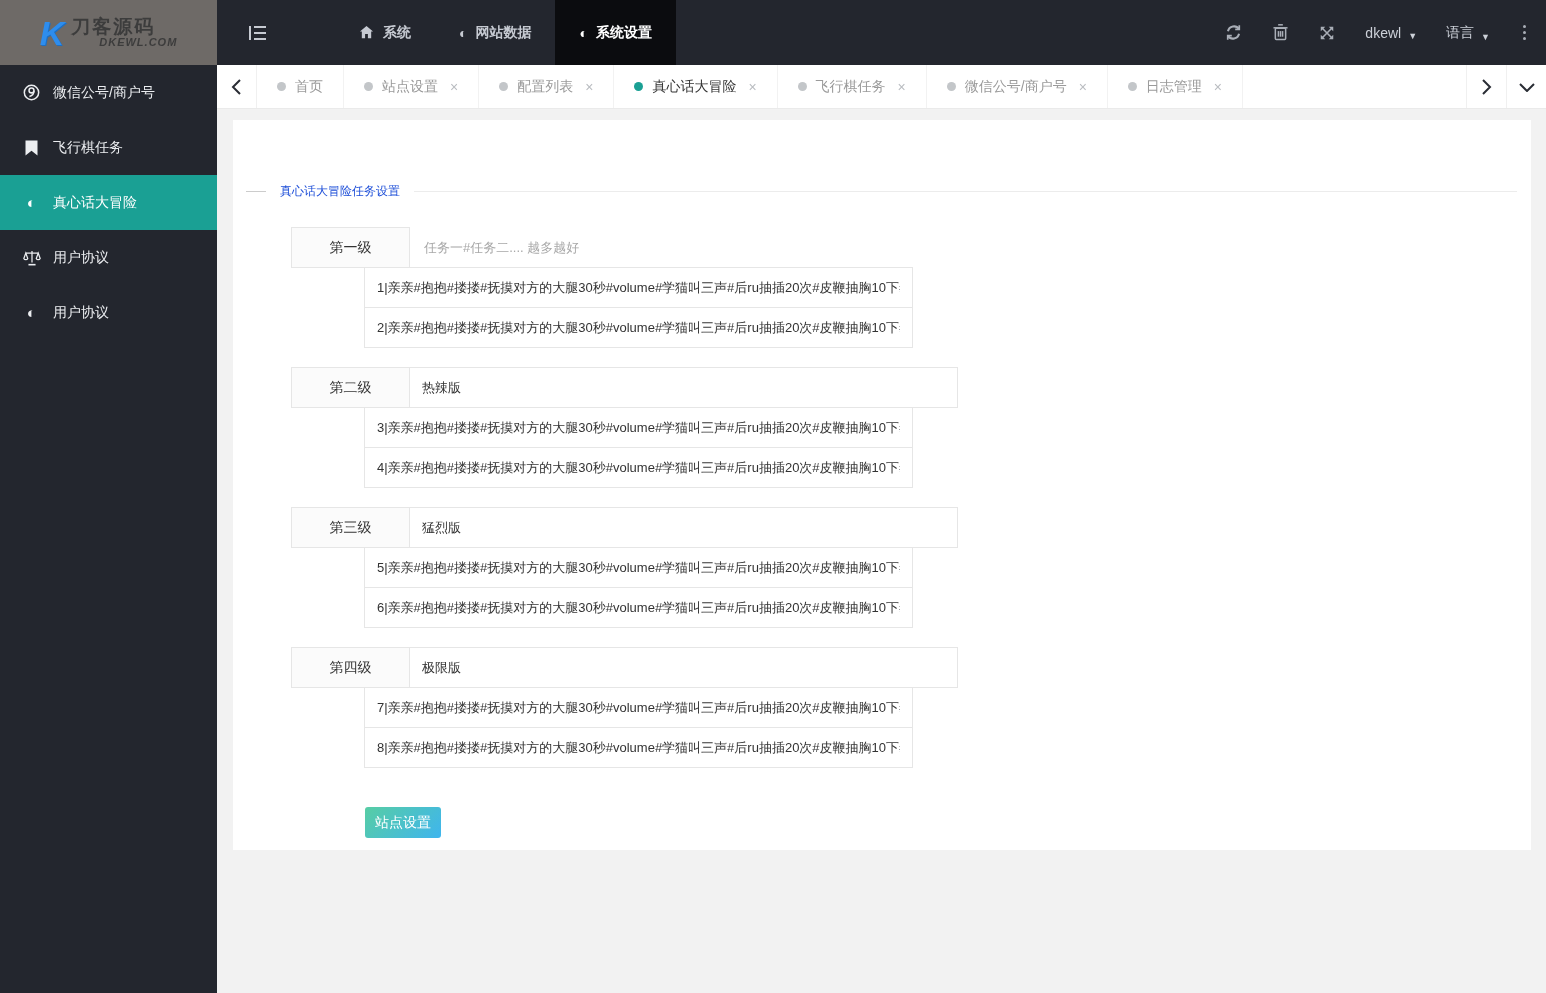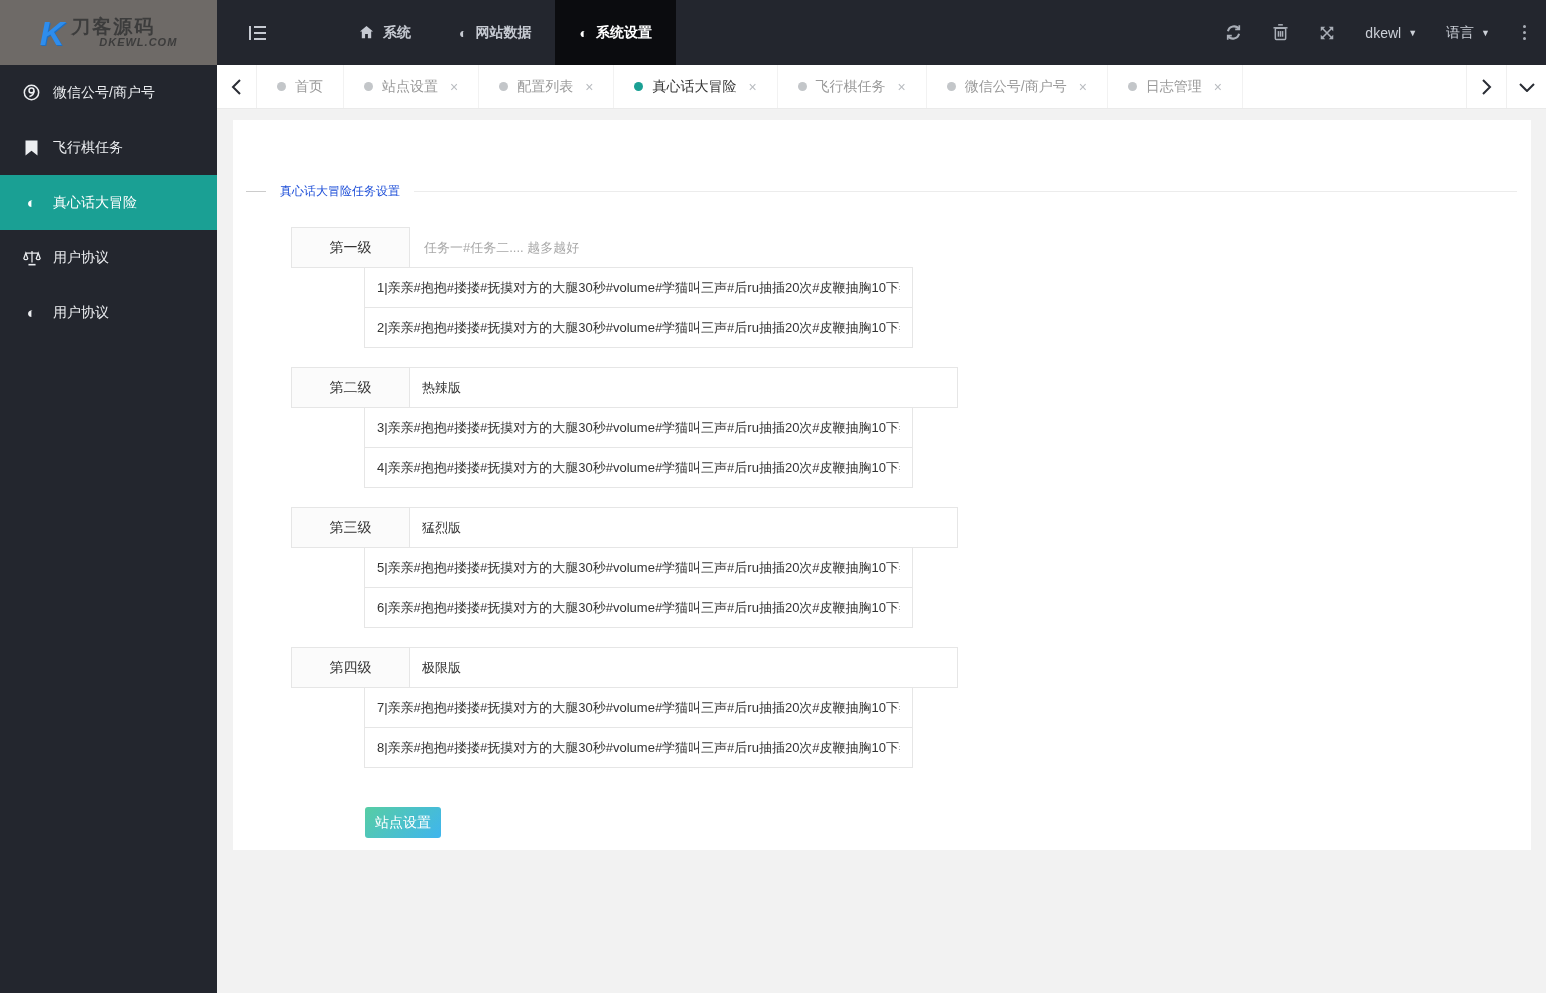--- a/index.html
+++ b/index.html
@@ -19,21 +19,21 @@
   .logo-domain { font-size:11px; font-weight:bold; font-style:italic; color:#3c3c3c; letter-spacing:1px;margin-left:28px; }
   .topnav { display:flex; align-items:stretch; }
   .topnav-item { display:flex; align-items:center; gap:8px; padding:0 24px; color:#c6cad2;
                  font-size:14px; font-weight:bold; cursor:pointer; }
   .topnav-item.menu-toggle { margin-right:34px; padding:0 32px; }
   .topnav-item.active { background:#0b0c0f; color:#fff; }
   .glyph-icon { font-size:14px; line-height:1; }
   .topbar-right { margin-left:auto; display:flex; align-items:center; gap:29px; padding-right:16px; color:#a9aeb7; }
   .icon-btn { width:18px; height:18px; display:flex; align-items:center; justify-content:center; cursor:pointer; color:#a9aeb7; }
   .icon-btn svg { display:block; }
-  .user-menu, .lang-menu { display:flex; align-items:center; gap:7px; font-size:14px; color:#ccd0d8; cursor:pointer; }
+  .user-menu, .lang-menu { display:flex; align-items:flex-end; gap:7px; font-size:14px; color:#ccd0d8; cursor:pointer; }
   .caret { font-size:9px; color:#ccd0d8; }
   .kebab { display:flex; flex-direction:column; gap:3px; cursor:pointer; padding:0 4px; }
   .kebab i { width:3px; height:3px; border-radius:50%; background:#a9aeb7; }
   
   .main { display:flex; height:928px; }
   .sidebar { width:217px; background:#23262e; flex-shrink:0; }
   .side-item { height:55px; display:flex; align-items:center; gap:12px; padding-left:22px;
                color:#eceef1; font-size:14px; cursor:pointer; }
   .side-item.active { background:#1aa094; color:#fff; }
   .side-icon { width:19px; display:flex; justify-content:center; align-items:center; font-size:15px; }

